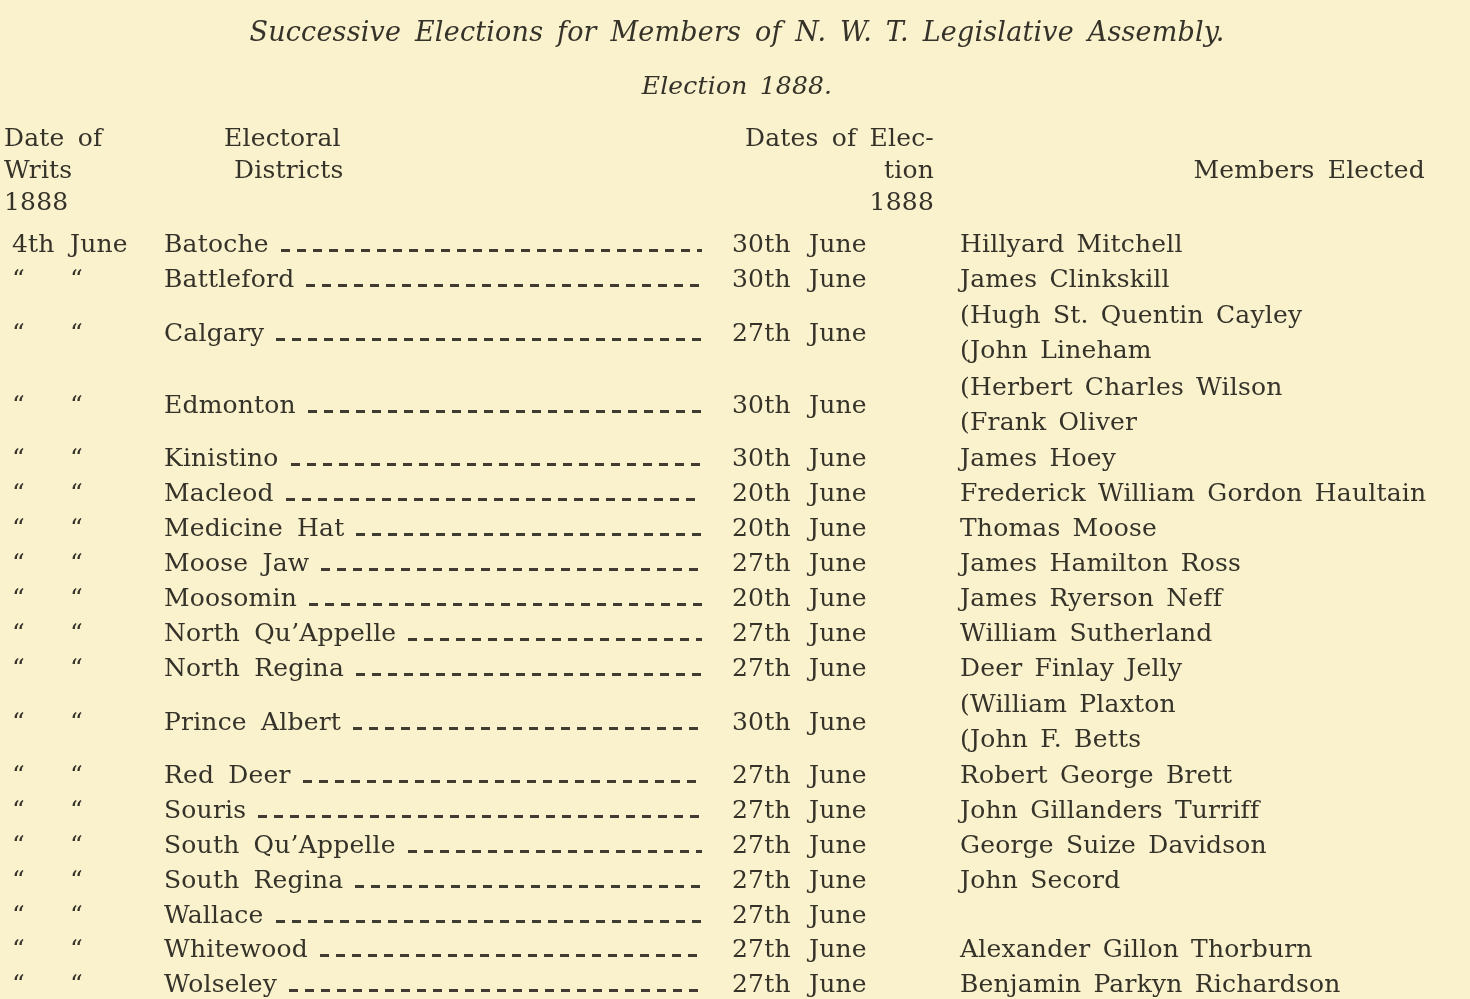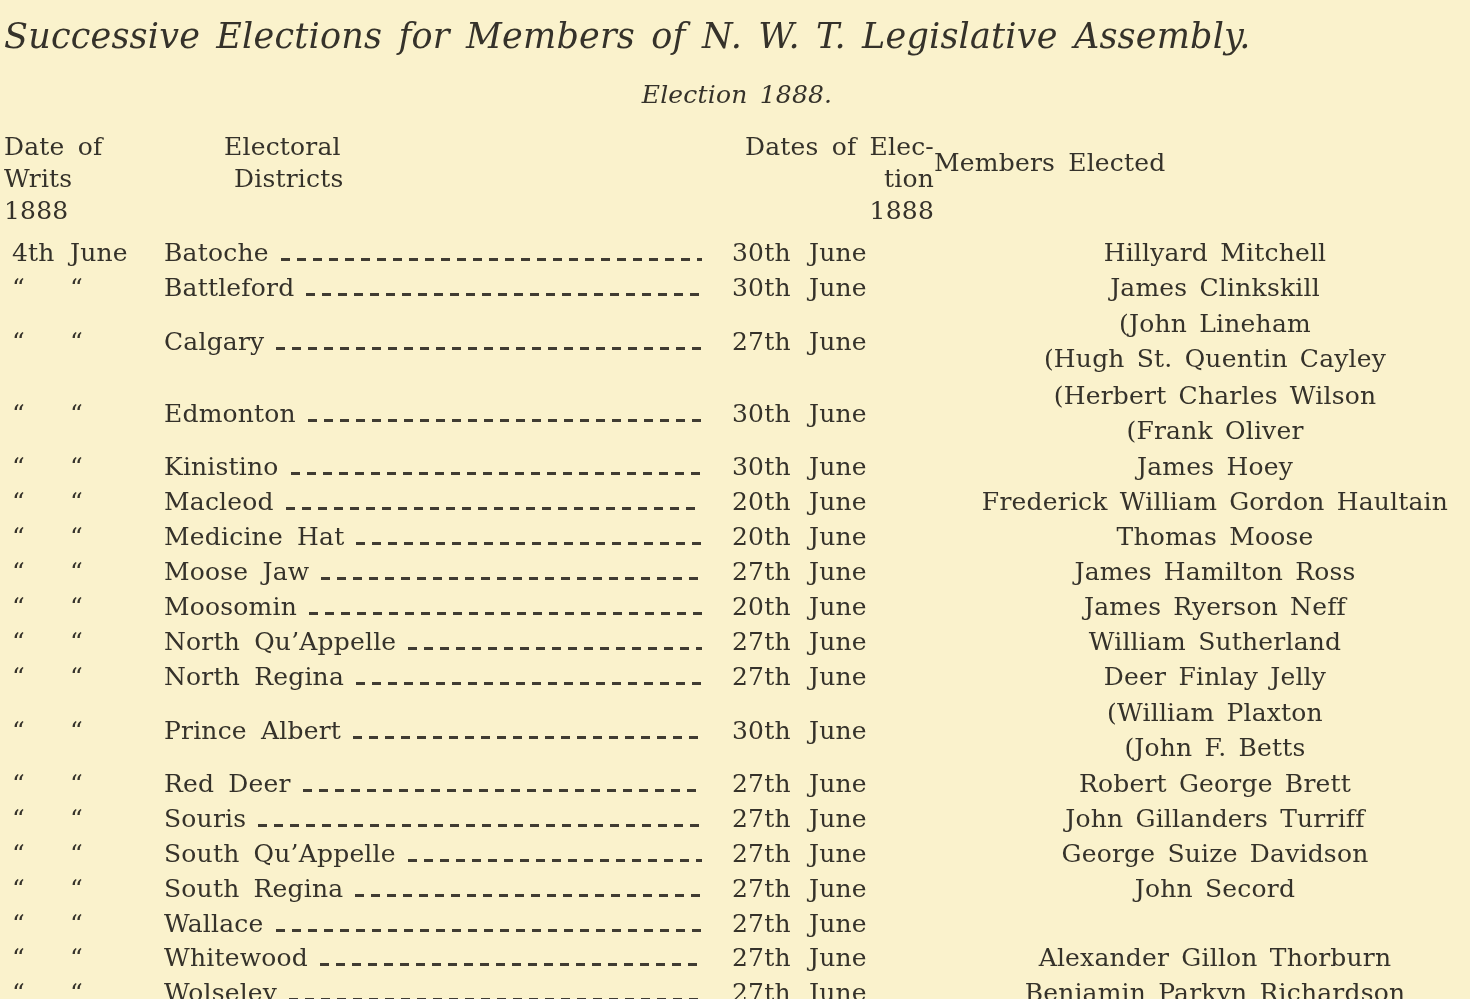--- a/index.html
+++ b/index.html
@@ -13,23 +13,23 @@
     color: #35322a;
   }
   .page {
     width: 1470px;
     height: 999px;
     box-sizing: border-box;
     padding: 10px 0 0 4px;
     letter-spacing: 0.2px;
   }
   .title {
-    text-align: left;
+    text-align: center;
     font-style: italic;
-    font-size: 35px;
+    font-size: 27px;
     margin-top: 6px;
     word-spacing: 5px;
   }
   .subtitle {
     text-align: center;
     font-style: italic;
     font-size: 25px;
     margin-top: 24px;
     word-spacing: 4px;
   }
@@ -42,22 +42,23 @@
     grid-template-columns: 58px 102px 552px 218px 1fr;
   }
   
   .hrow { line-height: 32px; margin-bottom: 8px; }
   .hcell { word-spacing: 5px; }
   .writ-h { grid-column: 1 / 3; text-align: left; }
   .district-h { padding-left: 60px; }
   .district-h .l2 { padding-left: 10px; }
   .election-h { text-align: right; }
   .members-h {
+    text-align: right;
     padding-right: 45px;
-    margin-top: 16px;
+    margin-top: 32px;
   }
   
   .row {
     min-height: 34px;
     align-items: center;
     line-height: 33px;
   }
   .row.double { min-height: 72px; }
   .cell { word-spacing: 4px; }
   .writ-day { padding-left: 8px; }
@@ -74,21 +75,21 @@
     min-width: 30px;
     margin: 0 2px 5px 12px;
     background: repeating-linear-gradient(90deg, #403c32 0 9px, transparent 9px 16px);
   }
   .election {
     padding-left: 16px;
     word-spacing: 10px;
     white-space: nowrap;
   }
   .members { padding-left: 26px; }
-  .member { line-height: 35px; white-space: nowrap; text-align: center; }
+  .member { line-height: 35px; white-space: nowrap; }
 </style>
 </head>
 <body>
 
 <div class="page">
   <div class="title">Successive Elections for Members of N. W. T. Legislative Assembly.</div>
   <div class="subtitle">Election 1888.</div>
 
   <div class="table">
 
@@ -138,22 +139,22 @@
 
     <div class="row double">
       <div class="cell writ-day">“</div>
       <div class="cell writ-month">“</div>
       <div class="cell district">
         <span class="dname">Calgary</span>
         <span class="leader"></span>
       </div>
       <div class="cell election">27th June</div>
       <div class="cell members">
+        <div class="member">(Hugh St. Quentin Cayley</div>
         <div class="member">(John Lineham</div>
-        <div class="member">(Hugh St. Quentin Cayley</div>
       </div>
     </div>
 
     <div class="row double">
       <div class="cell writ-day">“</div>
       <div class="cell writ-month">“</div>
       <div class="cell district">
         <span class="dname">Edmonton</span>
         <span class="leader"></span>
       </div>

